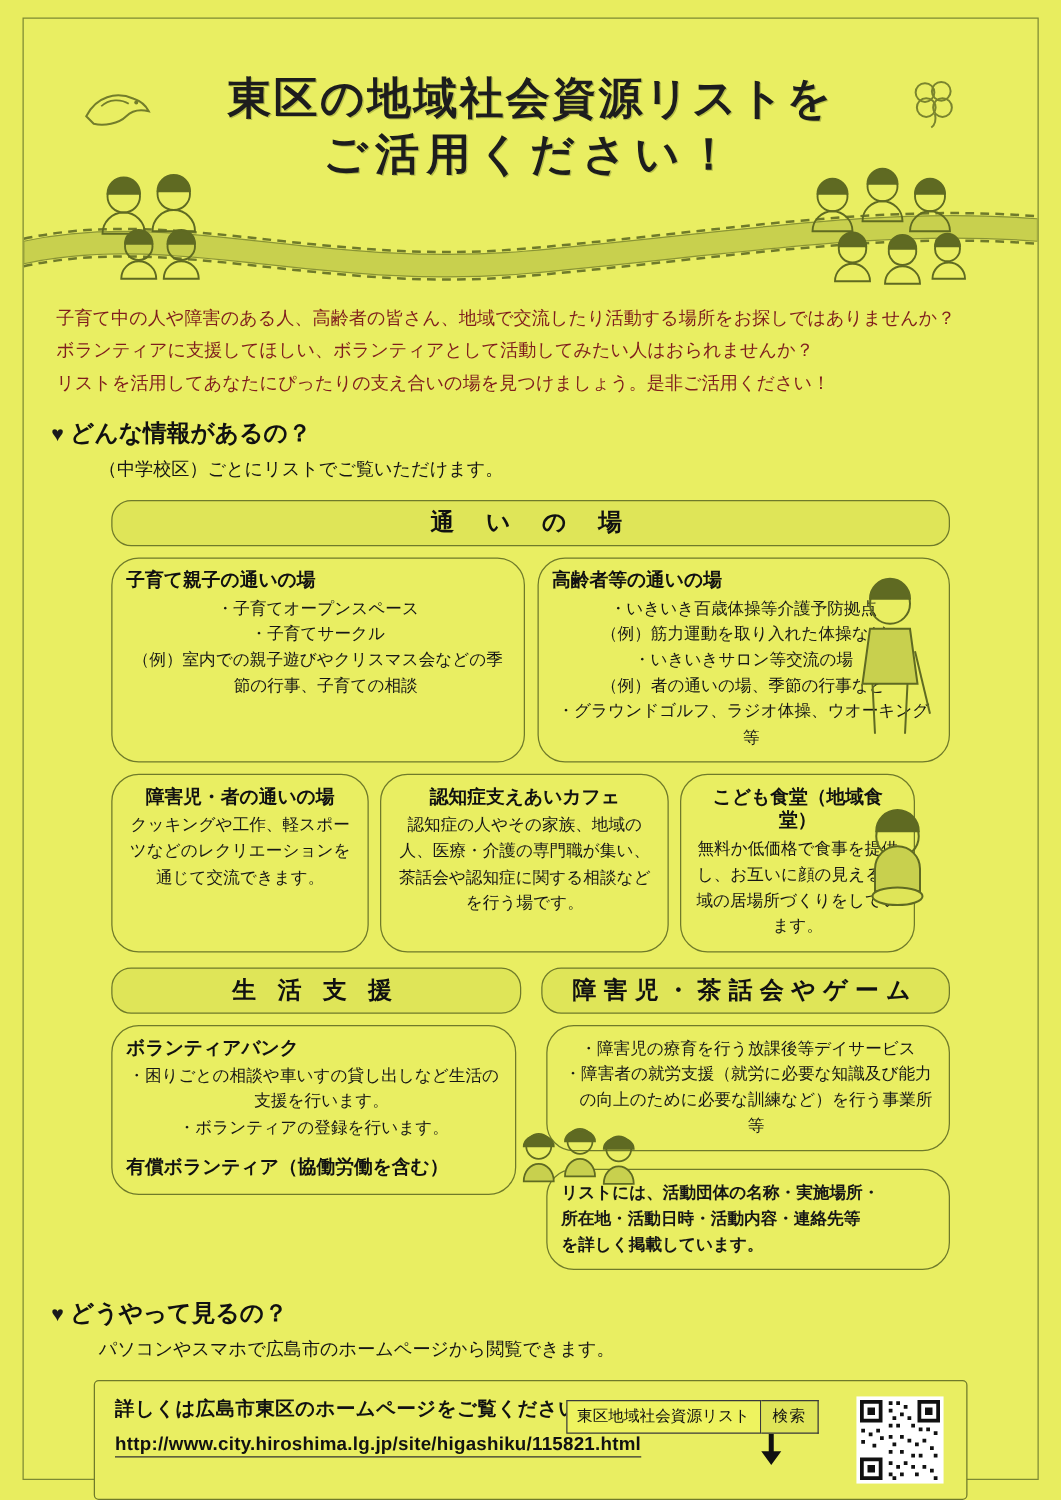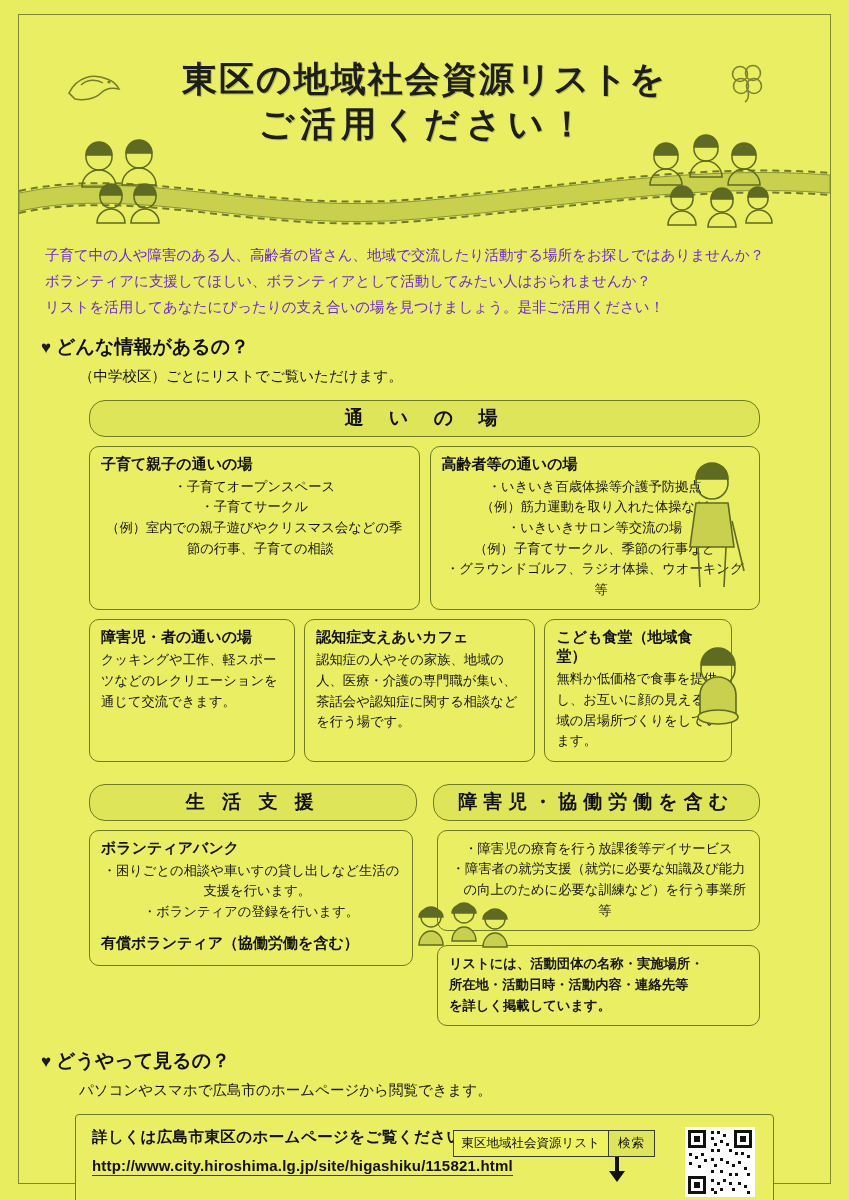--- a/index.html
+++ b/index.html
@@ -87,21 +87,21 @@
     right: 40px;
     top: 112px;
     width: 160px;
     height: 110px;
   }
   
   .intro {
     margin: 6px 26px 0 26px;
     font-size: 14.5px;
     line-height: 1.78;
-    color: #6d28d9;
+    color: #7f1d1d;
   }
   
   .q-head {
     margin: 14px 0 2px 22px;
     font-size: 19px;
     font-weight: bold;
     color: #111;
     display: flex;
     align-items: center;
   }
@@ -130,21 +130,21 @@
     color: #111;
     padding: 4px 0 5px;
   }
   .banner-wrap-full {
     margin: 10px 70px 0 70px;
     font-family: Liberation Mono, monospace;
   }
   
   .box {
     border: 1.5px solid #6f7a2a;
-    border-radius: 10px;
+    border-radius: 22px;
     background: #e9ee62;
     padding: 8px 11px 9px;
     box-sizing: border-box;
   }
   .box h4 {
     margin: 0 0 3px 0;
     font-size: 15px;
     font-weight: bold;
     color: #111;
   }
@@ -166,28 +166,29 @@
   }
   .row {
     display: flex;
     gap: 10px;
     margin: 9px 70px 0 70px;
   }
   .row3 {
     display: flex;
     gap: 9px;
     margin: 9px 98px 0 70px;
+    text-align: center;
   }
   .col-a { width: 50%; }
   .col-b { width: 50%; }
   
   .banner-row {
     display: flex;
     gap: 16px;
-    margin: 22px 70px 0 70px;
+    margin: 12px 70px 0 70px;
   }
   .banner-row .banner { flex: 1; letter-spacing: 6px; }
   
   .support-row {
     display: flex;
     gap: 24px;
     margin: 9px 70px 0 70px;
     align-items: flex-start;
   }
   .support-left { width: 50%; }
@@ -382,21 +383,21 @@
           <li>・子育てサークル</li>
           <li>（例）室内での親子遊びやクリスマス会などの季節の行事、子育ての相談</li>
         </ul>
       </div>
       <div class="box col-b">
         <h4>高齢者等の通いの場</h4>
         <ul class="plain">
           <li>・いきいき百歳体操等介護予防拠点</li>
           <li>（例）筋力運動を取り入れた体操など</li>
           <li>・いきいきサロン等交流の場</li>
-          <li>（例）子育てサークル、季節の行事など</li>
+          <li>（例）者の通いの場、季節の行事など</li>
           <li>・グラウンドゴルフ、ラジオ体操、ウオーキング等</li>
         </ul>
       </div>
     </div>
 
     <div class="row3">
       <div class="box" style="width:33%">
         <h4>障害児・者の通いの場</h4>
         <p>クッキングや工作、軽スポーツなどのレクリエーションを通じて交流できます。</p>
       </div>
@@ -405,21 +406,21 @@
         <p>認知症の人やその家族、地域の人、医療・介護の専門職が集い、茶話会や認知症に関する相談などを行う場です。</p>
       </div>
       <div class="box" style="width:30%">
         <h4>こども食堂（地域食堂）</h4>
         <p>無料か低価格で食事を提供し、お互いに顔の見える地域の居場所づくりをしています。</p>
       </div>
     </div>
 
     <div class="banner-row">
       <div class="banner">生 活 支 援</div>
-      <div class="banner">障害児・協働労働を含む</div>
+      <div class="banner">障害児・茶話会やゲーム</div>
     </div>
 
     <div class="support-row">
       <div class="support-left box">
         <h4>ボランティアバンク</h4>
         <ul class="plain">
           <li>・困りごとの相談や車いすの貸し出しなど生活の支援を行います。</li>
           <li>・ボランティアの登録を行います。</li>
         </ul>
         <div class="sub-block">

